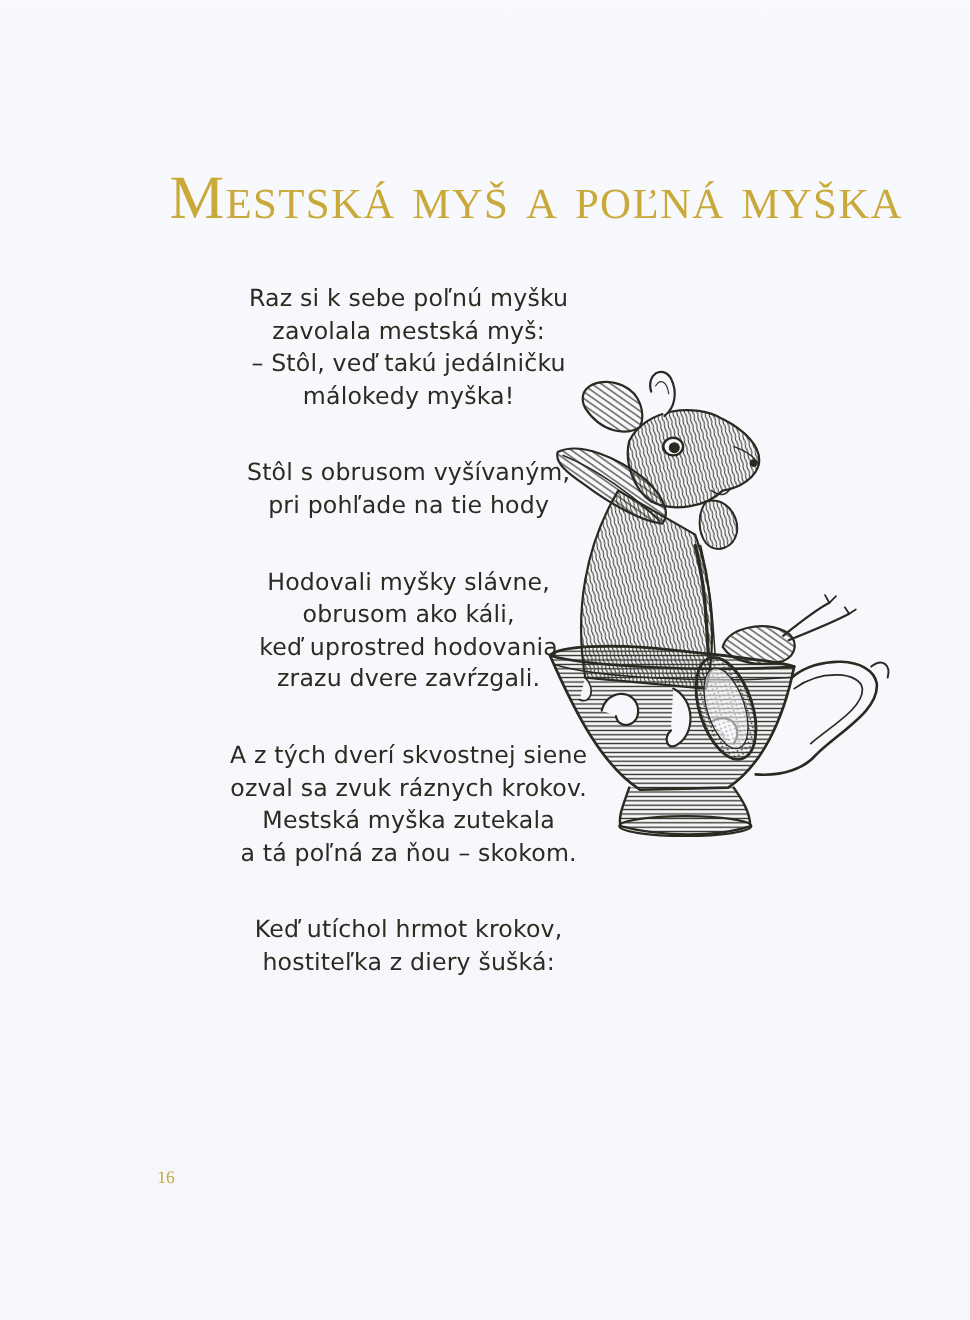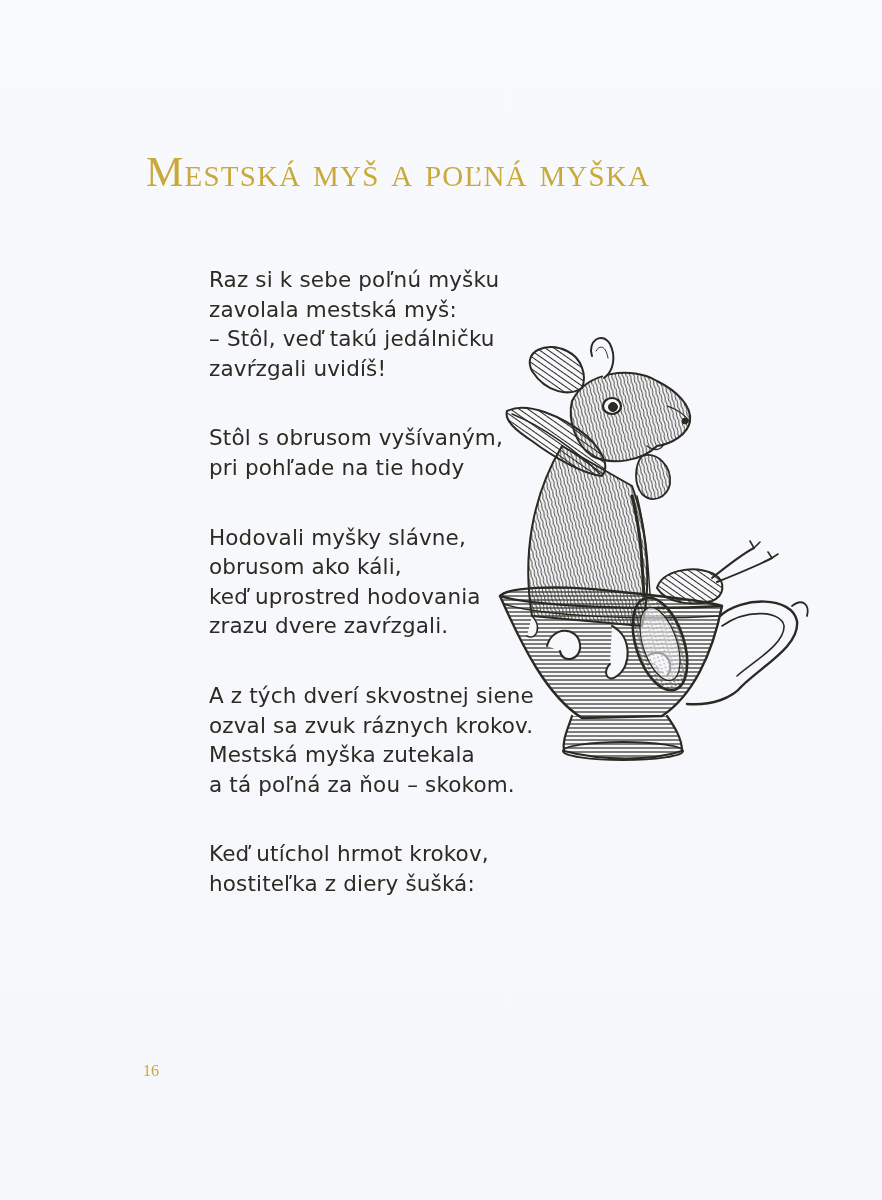--- a/index.html
+++ b/index.html
@@ -17,42 +17,43 @@
       position: absolute;
       left: 0; top: 0;
       width: 882px;
       height: 1200px;
       background: linear-gradient(180deg, #f8f9fc 0%, #f6f7fa 100%);
     }
     .title {
       position: absolute;
       left: 142px;
       top: 146px;
-      margin: 4px;
+      margin: 12px;
       font-family: "Liberation Serif", "DejaVu Serif", serif;
       font-weight: normal;
-      font-size: 42px;
+      font-size: 56px;
       line-height: 44px;
       color: #c9a93a;
       font-variant: small-caps;
       letter-spacing: 1.2px;
       white-space: nowrap;
     }
     .poem {
       position: absolute;
       left: 209px;
       top: 257px;
       font-family: "DejaVu Sans", "Liberation Sans", sans-serif;
       font-size: 21.5px;
       line-height: 29.6px;
       color: #2b2b24;
       letter-spacing: 0.15px;
     }
     .stanza {
-      margin: 8px 0 40px 0;
+      margin: 0 0 40px 0;
+      text-align: center;
     }
     .line {
       display: block;
       white-space: nowrap;
     }
     .illustration {
       position: absolute;
       left: 492px;
       top: 326px;
       width: 325px;
@@ -72,21 +73,21 @@
 
 <div class="page">
 
   <h1 class="title">Mestská myš a poľná myška</h1>
 
   <div class="poem">
     <div class="stanza">
       <span class="line">Raz si k sebe poľnú myšku</span>
       <span class="line">zavolala mestská myš:</span>
       <span class="line">– Stôl, veď takú jedálničku</span>
-      <span class="line">zavŕzgali uvidíš!</span>
+      <span class="line">málokedy myška!</span>
     </div>
     <div class="stanza">
       <span class="line">Stôl s obrusom vyšívaným,</span>
       <span class="line">pri pohľade na tie hody</span>
     </div>
     <div class="stanza">
       <span class="line">Hodovali myšky slávne,</span>
       <span class="line">obrusom ako káli,</span>
       <span class="line">keď uprostred hodovania</span>
       <span class="line">zrazu dvere zavŕzgali.</span>

